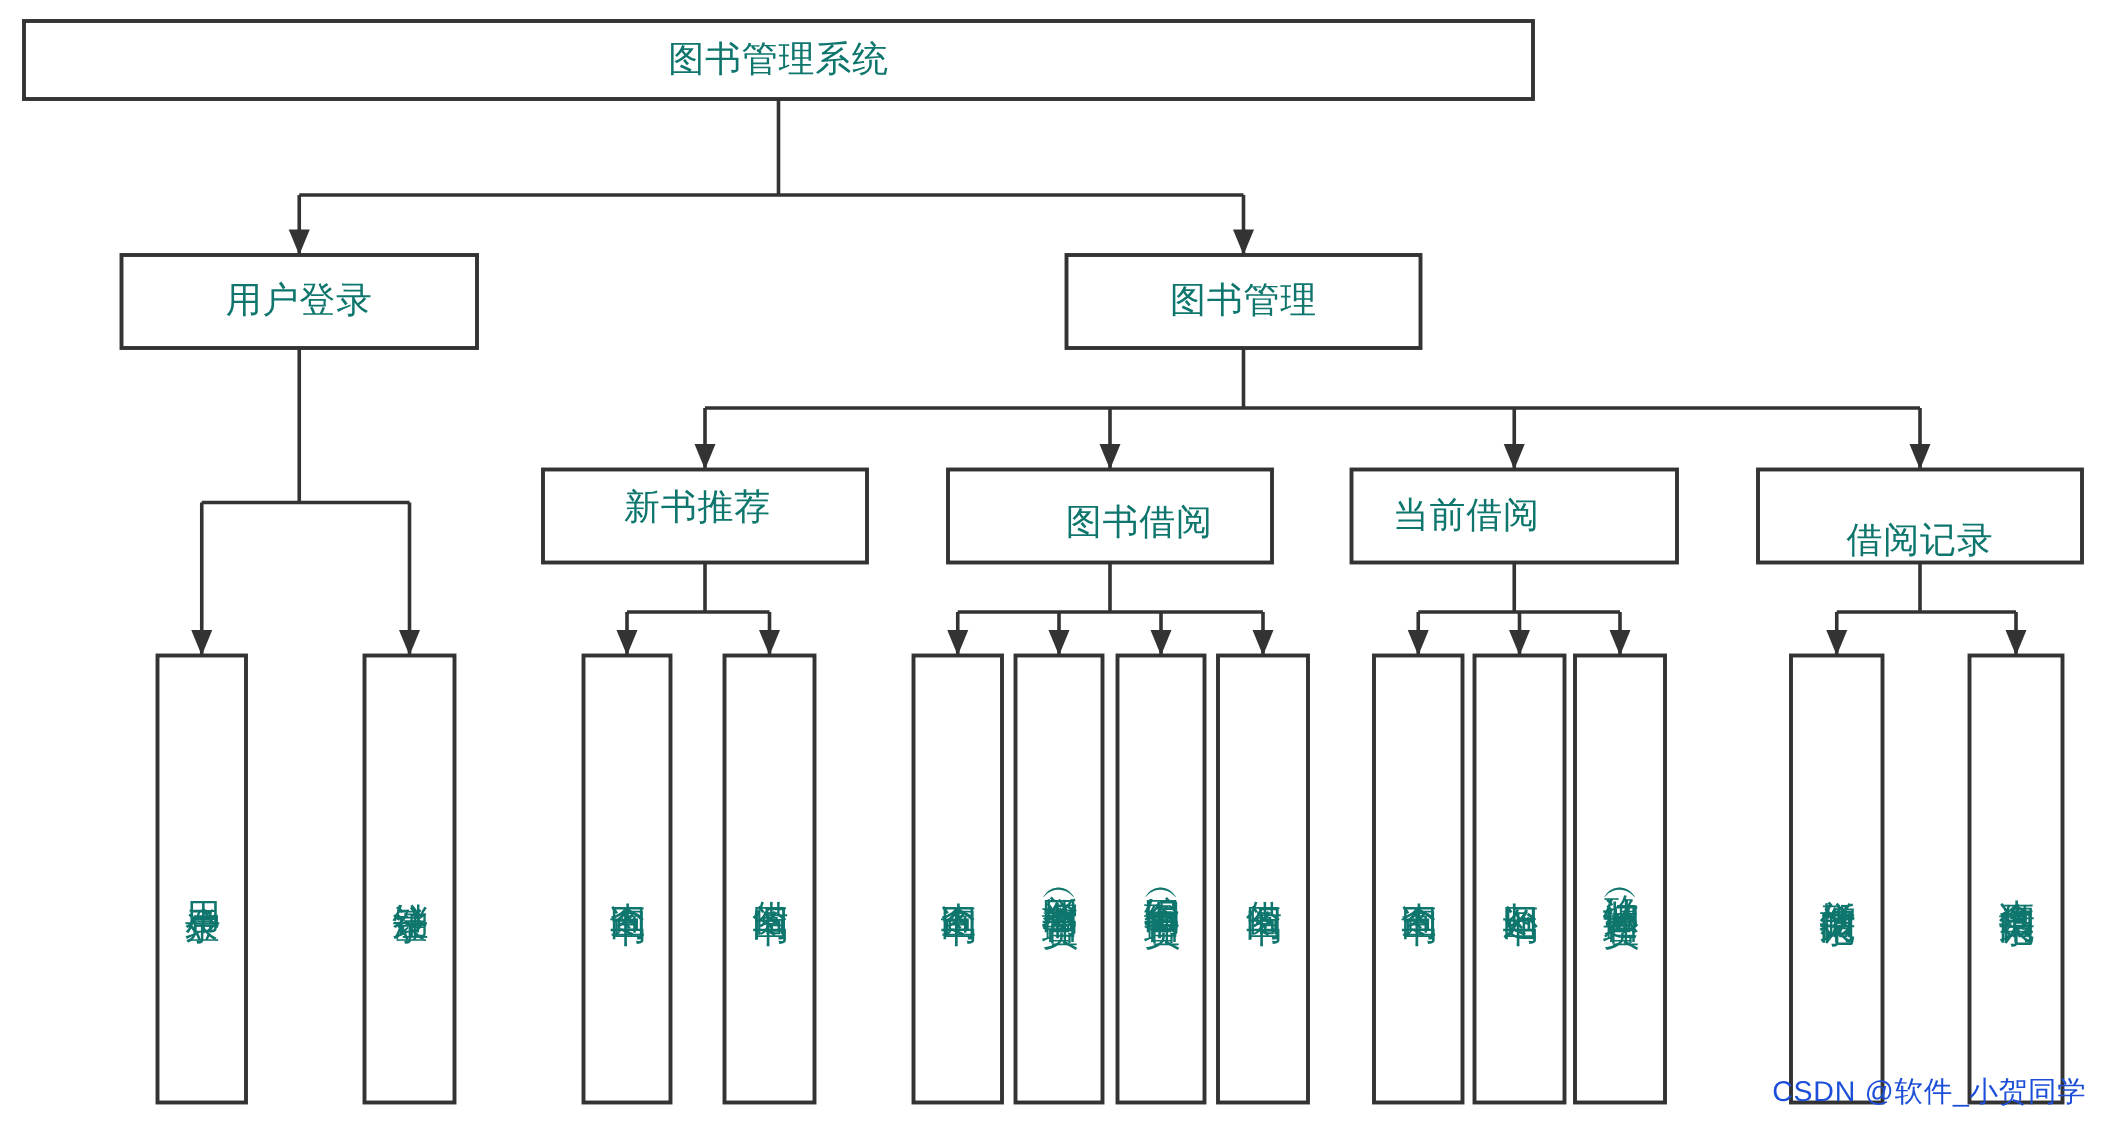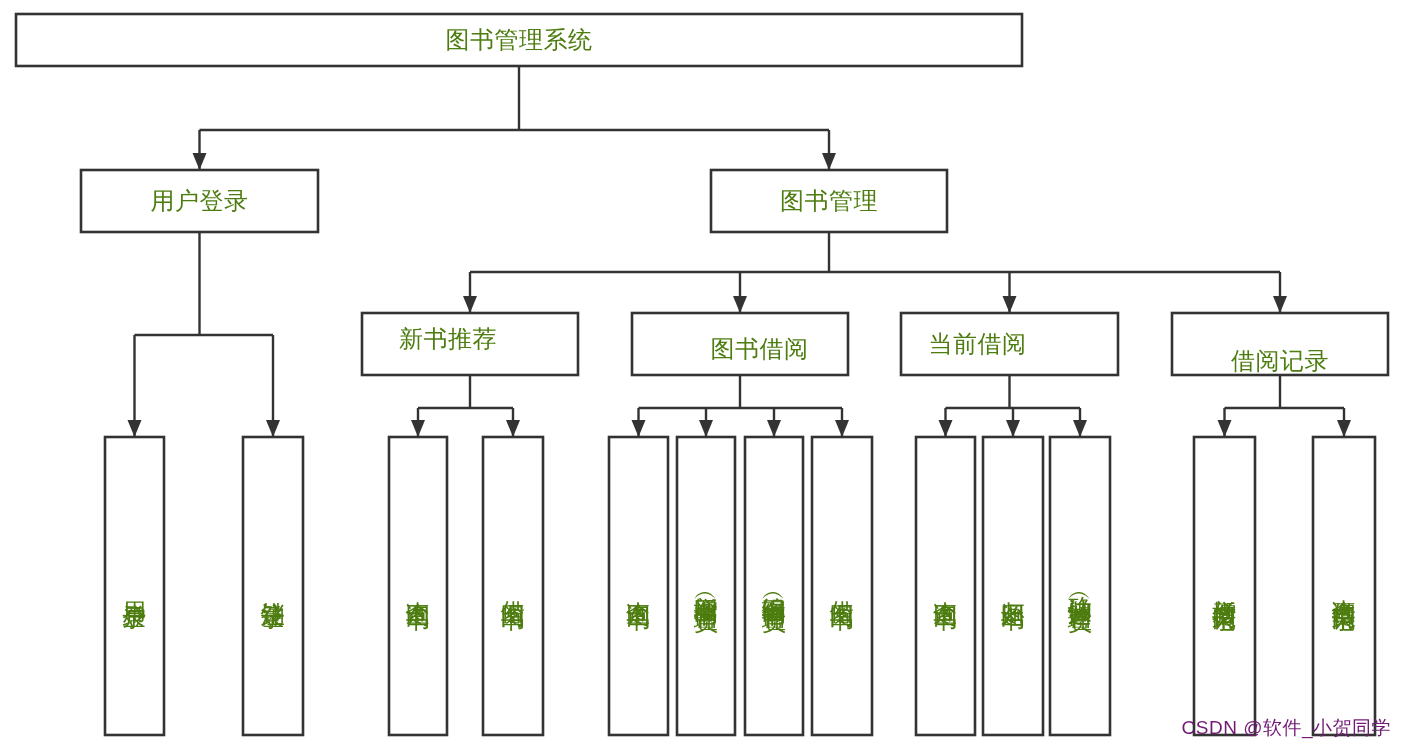--- a/index.html
+++ b/index.html
@@ -37,21 +37,21 @@
   }
   .arrow-head {
     fill: #333333;
     stroke: none;
   }
   .node-label {
     position: absolute;
     display: flex;
     align-items: center;
     justify-content: center;
-    color: #4d7c0f;
+    color: #0f766e;
     font-family: "Liberation Sans", "DejaVu Sans", sans-serif;
     pointer-events: none;
     box-sizing: border-box;
   }
   .label-h {
     font-size: 24px;
     line-height: 1.1;
     letter-spacing: 0.5px;
   }
   .label-v {
@@ -61,21 +61,21 @@
     line-height: 1.22;
     letter-spacing: 2px;
     white-space: pre-wrap;
     text-align: center;
   }
   .watermark {
     position: absolute;
     right: 14px;
     bottom: 6px;
     font-size: 19px;
-    color: #701a75;
+    color: #1d4ed8;
     letter-spacing: 0.5px;
     font-family: "Liberation Sans", "DejaVu Sans", sans-serif;
     white-space: nowrap;
   }
 </style>
 </head>
 <body>
 
 <div id="diagram-root">
 
@@ -153,21 +153,21 @@
       <rect x="983" y="437" width="60" height="298" class="node-box"></rect>
       <rect x="1050" y="437" width="60" height="298" class="node-box"></rect>
       <rect x="1194" y="437" width="61" height="298" class="node-box"></rect>
       <rect x="1313" y="437" width="62" height="298" class="node-box"></rect>
     </svg>
 
   <div id="label-layer">
       <div class="node-label label-h" style="left: 16px; top: 14px; width: 1006px; height: 52px;">图书管理系统</div>
       <div class="node-label label-h" style="left: 81px; top: 170px; width: 237px; height: 62px;">用户登录</div>
       <div class="node-label label-h" style="left: 711px; top: 170px; width: 236px; height: 62px;">图书管理</div>
-      <div class="node-label label-h" style="left: 340px; top: 313px; width: 216px; height: 52px; border-radius: 14px;">新书推荐</div>
+      <div class="node-label label-h" style="left: 357px; top: 313px; width: 216px; height: 52px; border-radius: 14px;">新书推荐</div>
       <div class="node-label label-h" style="left: 632px; top: 318px; width: 255px; height: 62px;">图书借阅</div>
       <div class="node-label label-h" style="left: 869px; top: 313px; width: 217px; height: 62px;">当前借阅</div>
       <div class="node-label label-h" style="left: 1172px; top: 330px; width: 216px; height: 62px;">借阅记录</div>
       <div class="node-label label-v" style="left: 105px; top: 437px; width: 59px; height: 298px;">用户登录</div>
       <div class="node-label label-v" style="left: 243px; top: 437px; width: 60px; height: 298px;">注销登录</div>
       <div class="node-label label-v" style="left: 389px; top: 437px; width: 58px; height: 298px;">查询图书</div>
       <div class="node-label label-v" style="left: 483px; top: 437px; width: 60px; height: 298px;">借阅图书</div>
       <div class="node-label label-v" style="left: 609px; top: 437px; width: 59px; height: 298px;">查询图书</div>
       <div class="node-label label-v" style="left: 677px; top: 437px; width: 58px; height: 298px;">新增图书（管理员）</div>
       <div class="node-label label-v" style="left: 745px; top: 437px; width: 58px; height: 298px;">编辑图书（管理员）</div>

